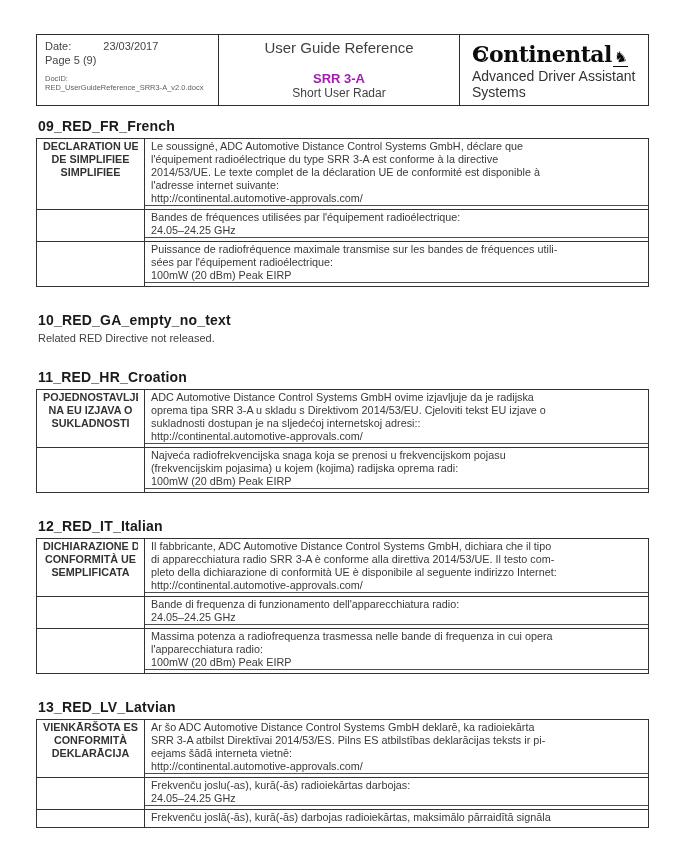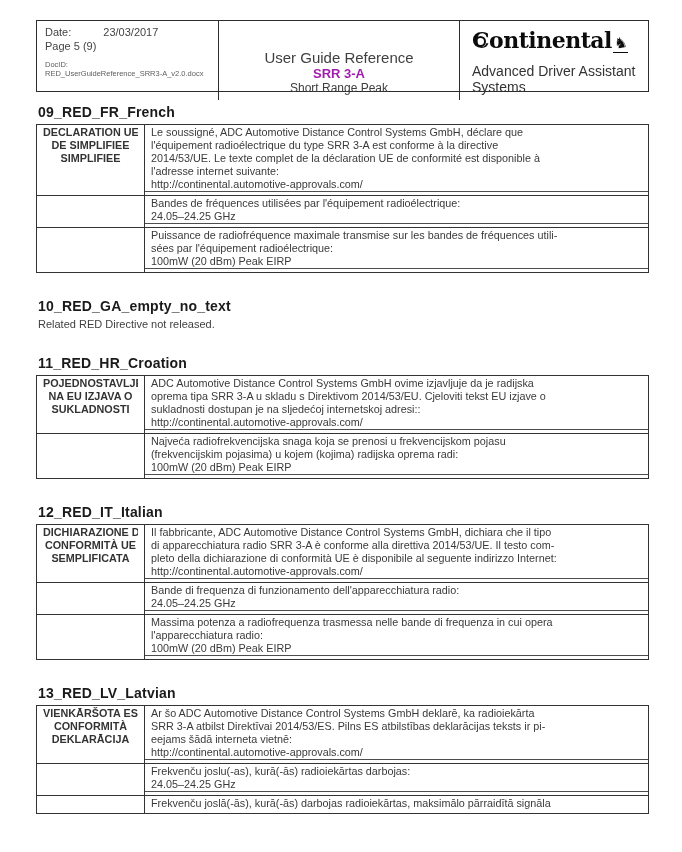--- a/index.html
+++ b/index.html
@@ -1,33 +1,33 @@
 <!DOCTYPE html>
 <html><head>
 <meta charset="utf-8">
 <style>
   html,body { margin:0; padding:0; background:#ffffff; }
   .page {
     width:682px; height:852px; background:#ffffff; box-sizing:border-box;
-    padding:20px 33px 0 36px; position:relative; overflow:hidden;
+    padding:34px 33px 0 36px; position:relative; overflow:hidden;
     font-family:"Liberation Sans", sans-serif; color:#3a3a3a;
   }
   
   .header-table {
     display:grid; grid-template-columns:181px 1fr 189px;
     border:1.4px solid #2d2d2d; height:70px;
   }
   .h-cell { box-sizing:border-box; }
   .h-cell + .h-cell { border-left:1.2px solid #2d2d2d; }
   .h-left { padding:4px 8px 3px; font-size:11px; line-height:14px; color:#444; }
   .date-row { display:flex; }
   .date-row .val { margin-left:32px; }
   .docid { margin-top:7px; font-size:7.5px; line-height:9px; color:#5d5d5d; }
   .h-mid { display:flex; flex-direction:column; text-align:center; padding:4px 6px 5px; }
-  .doc-title { font-size:15px; color:#3f3f3f;margin-top:24px; }
+  .doc-title { font-size:15px; color:#3f3f3f; }
   .product { margin-top:auto; font-weight:bold; font-size:13px; color:#a21caf; }
   .product-sub { font-size:12px; color:#3f3f3f; }
   .h-right { display:flex; flex-direction:column; padding:7px 10px 5px 12px; }
   .logo-row { position:relative; font-family:"DejaVu Serif", serif; font-weight:bold;
               font-size:22px; line-height:24px; color:#0c0c0c; letter-spacing:-0.5px;
               white-space:nowrap; }
   .logo-ring { position:absolute; left:3px; top:8px; width:7px; height:7px;
                border:2.6px solid #0c0c0c; border-radius:50%; }
   .horse-wrap { display:inline-block; border-bottom:1.6px solid #0c0c0c;
                 margin-left:1px; padding:0 1px; }
@@ -60,21 +60,21 @@
       </div>
       <div>Page 5 (9)</div>
       <div class="docid">
         <div>DocID:</div>
         <div>RED_UserGuideReference_SRR3-A_v2.0.docx</div>
       </div>
     </div>
     <div class="h-cell h-mid">
       <div class="doc-title">User Guide Reference</div>
       <div class="product">SRR 3-A</div>
-      <div class="product-sub">Short Range Peak</div>
+      <div class="product-sub">Short User Radar</div>
     </div>
     <div class="h-cell h-right">
       <div class="logo-row">
         <span class="logo-ring"></span><span>Continental</span><span class="horse-wrap"><span class="horse">♞</span></span>
       </div>
       <div class="brand-sub">Advanced Driver Assistant Systems</div>
     </div>
   </div>
 
   <div class="sec-h first">09_RED_FR_French</div>

